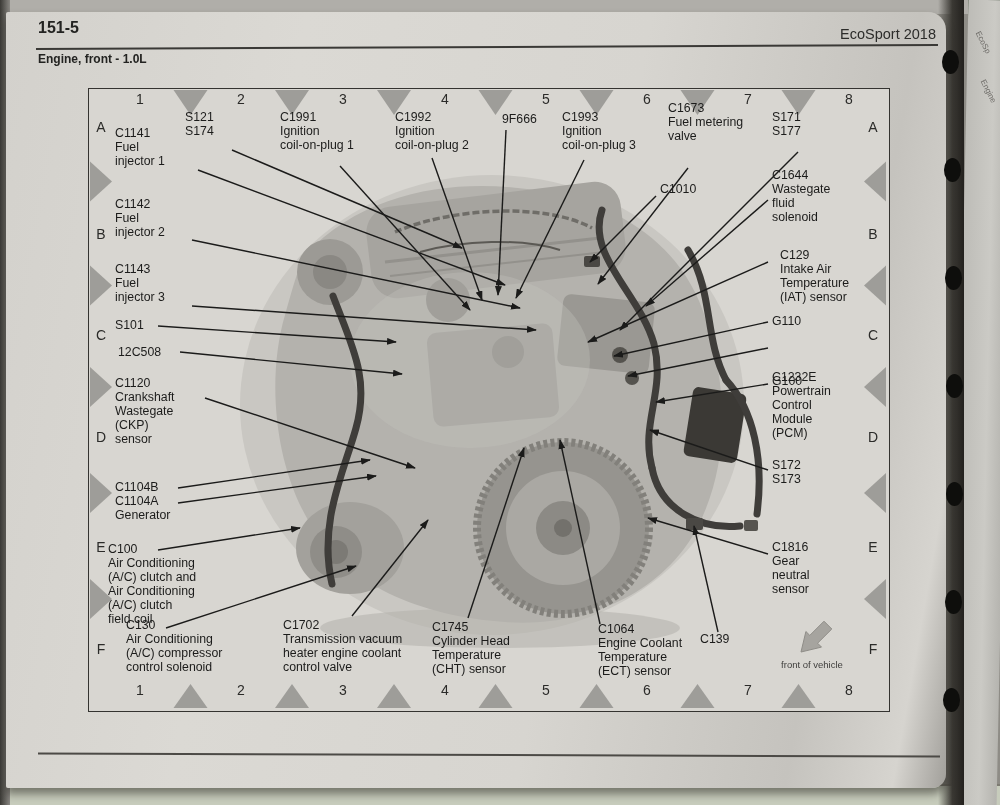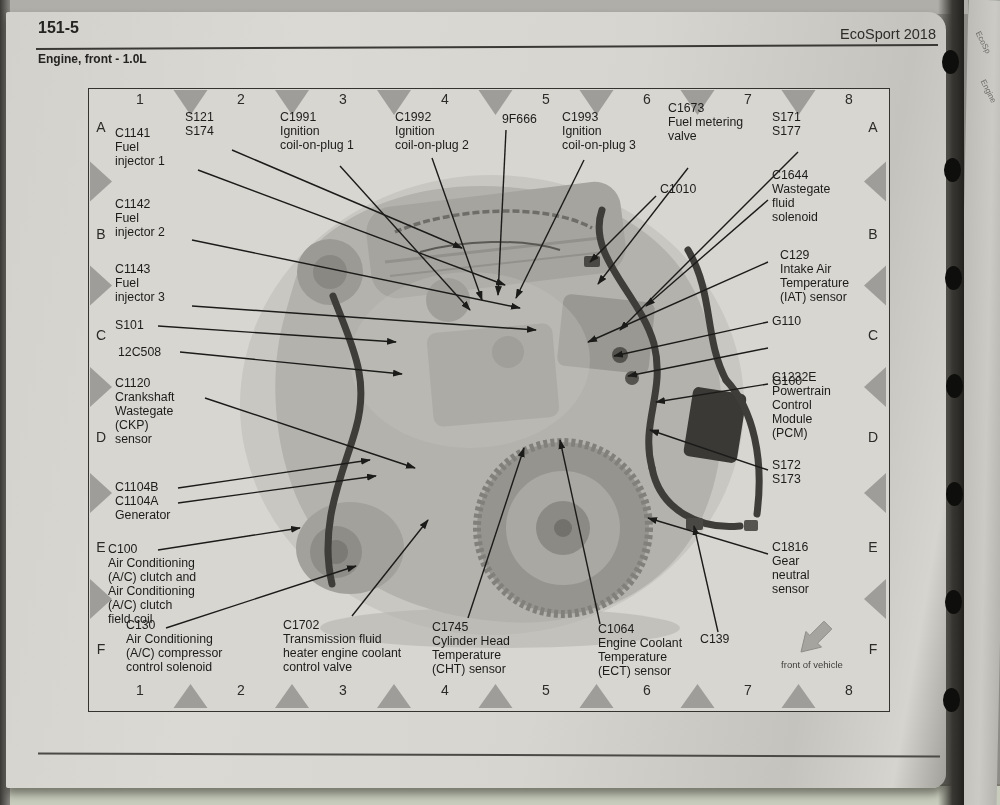--- a/index.html
+++ b/index.html
@@ -315,21 +315,21 @@
       <div>field coil</div>
     </div>
     <div class="callout" style="left: 126px; top: 618px;">
       <div>C130</div>
       <div>Air Conditioning</div>
       <div>(A/C) compressor</div>
       <div>control solenoid</div>
     </div>
     <div class="callout" style="left: 283px; top: 618px;">
       <div>C1702</div>
-      <div>Transmission fluid</div>
+      <div>Transmission vacuum</div>
       <div>heater engine coolant</div>
       <div>control valve</div>
     </div>
     <div class="callout" style="left: 432px; top: 620px;">
       <div>C1745</div>
       <div>Cylinder Head</div>
       <div>Temperature</div>
       <div>(CHT) sensor</div>
     </div>
     <div class="callout" style="left: 598px; top: 622px;">

